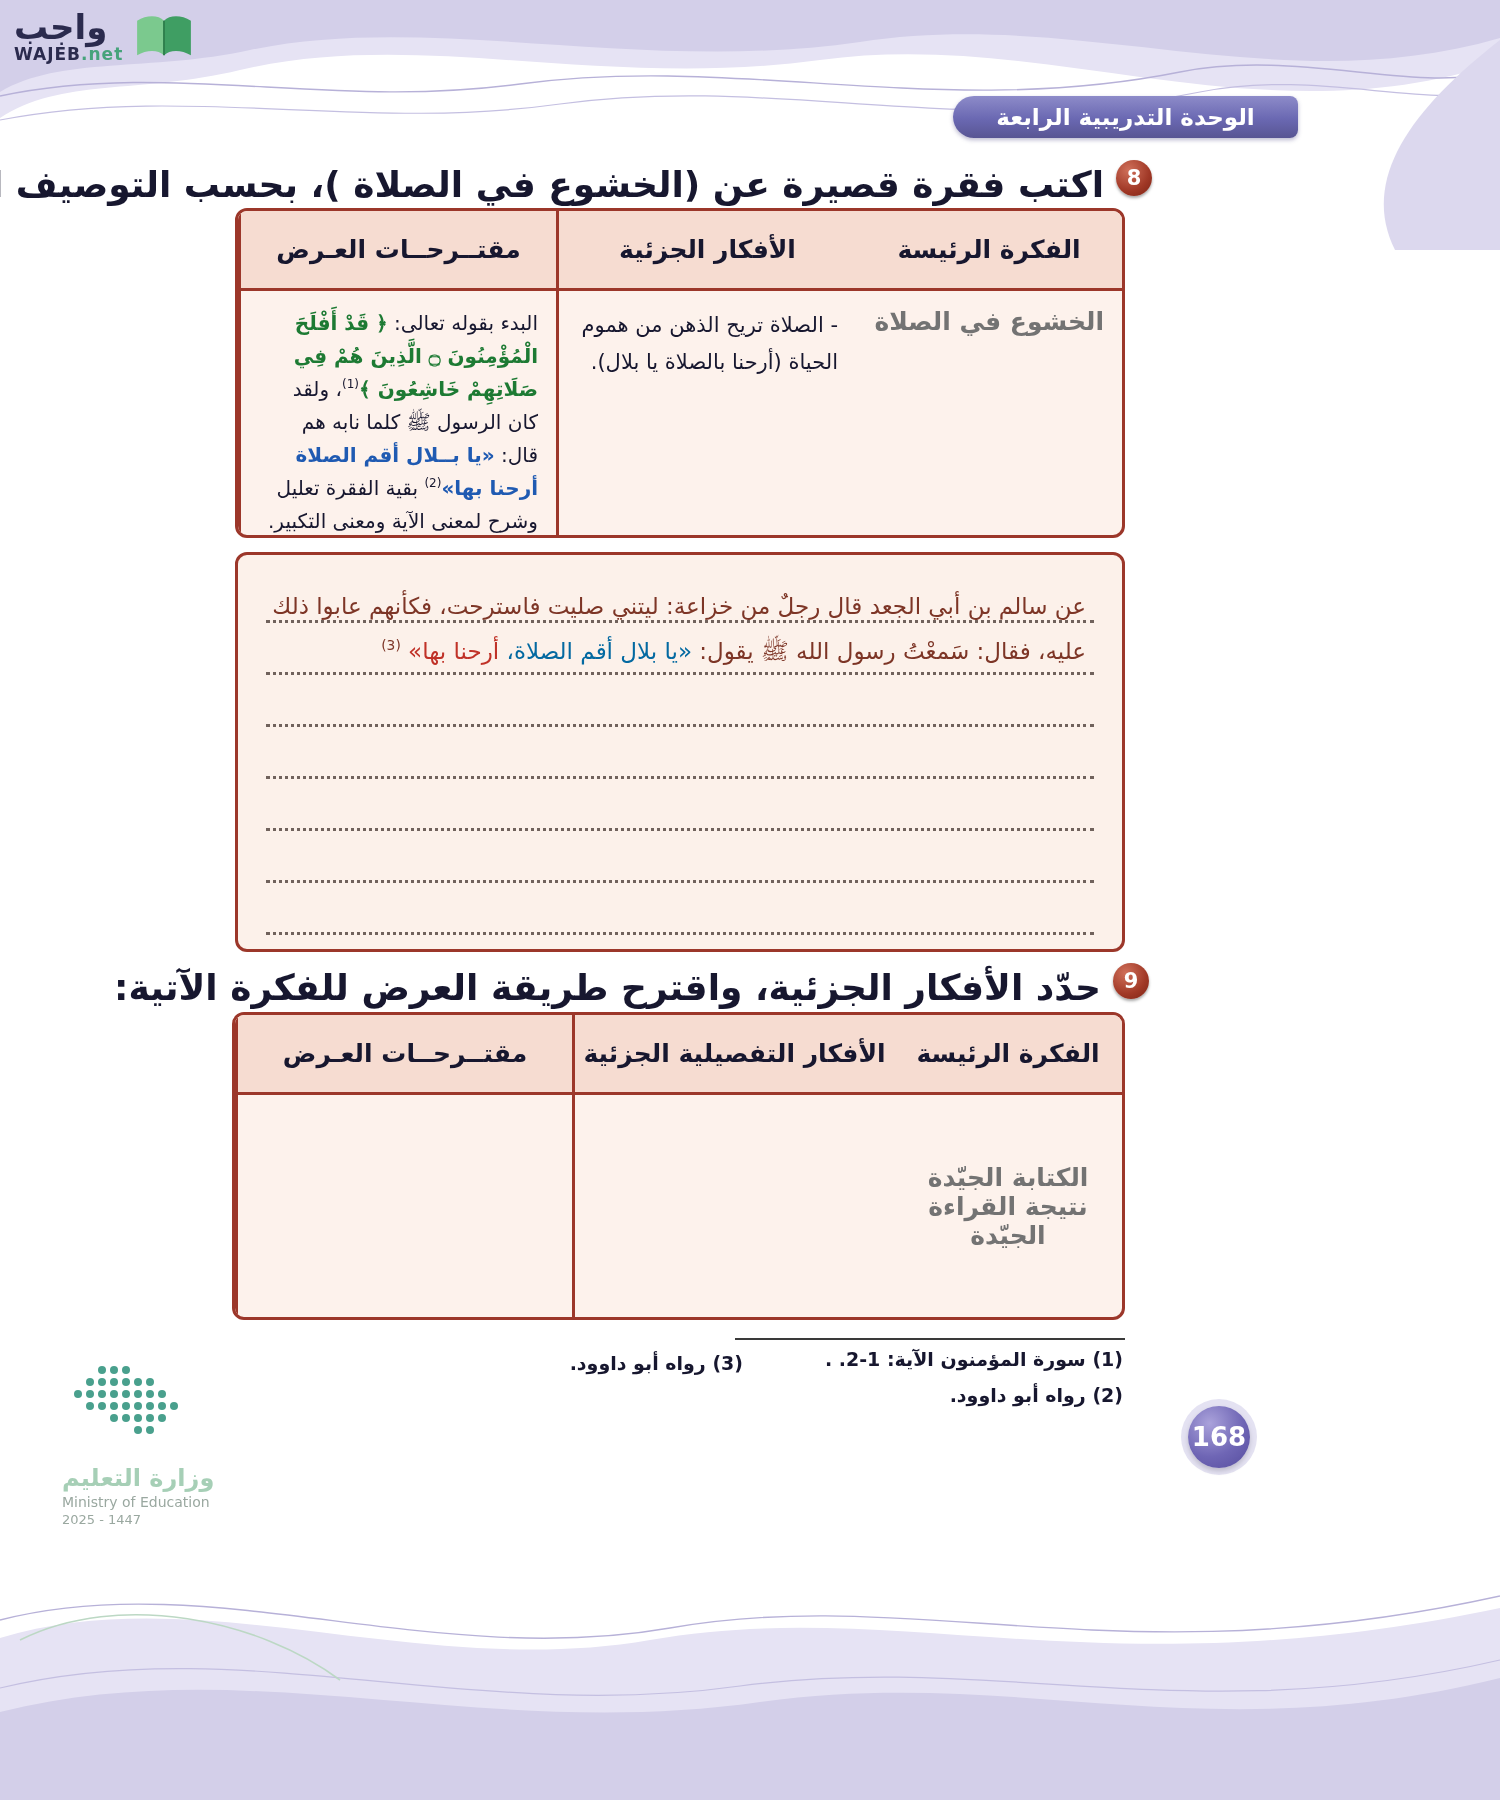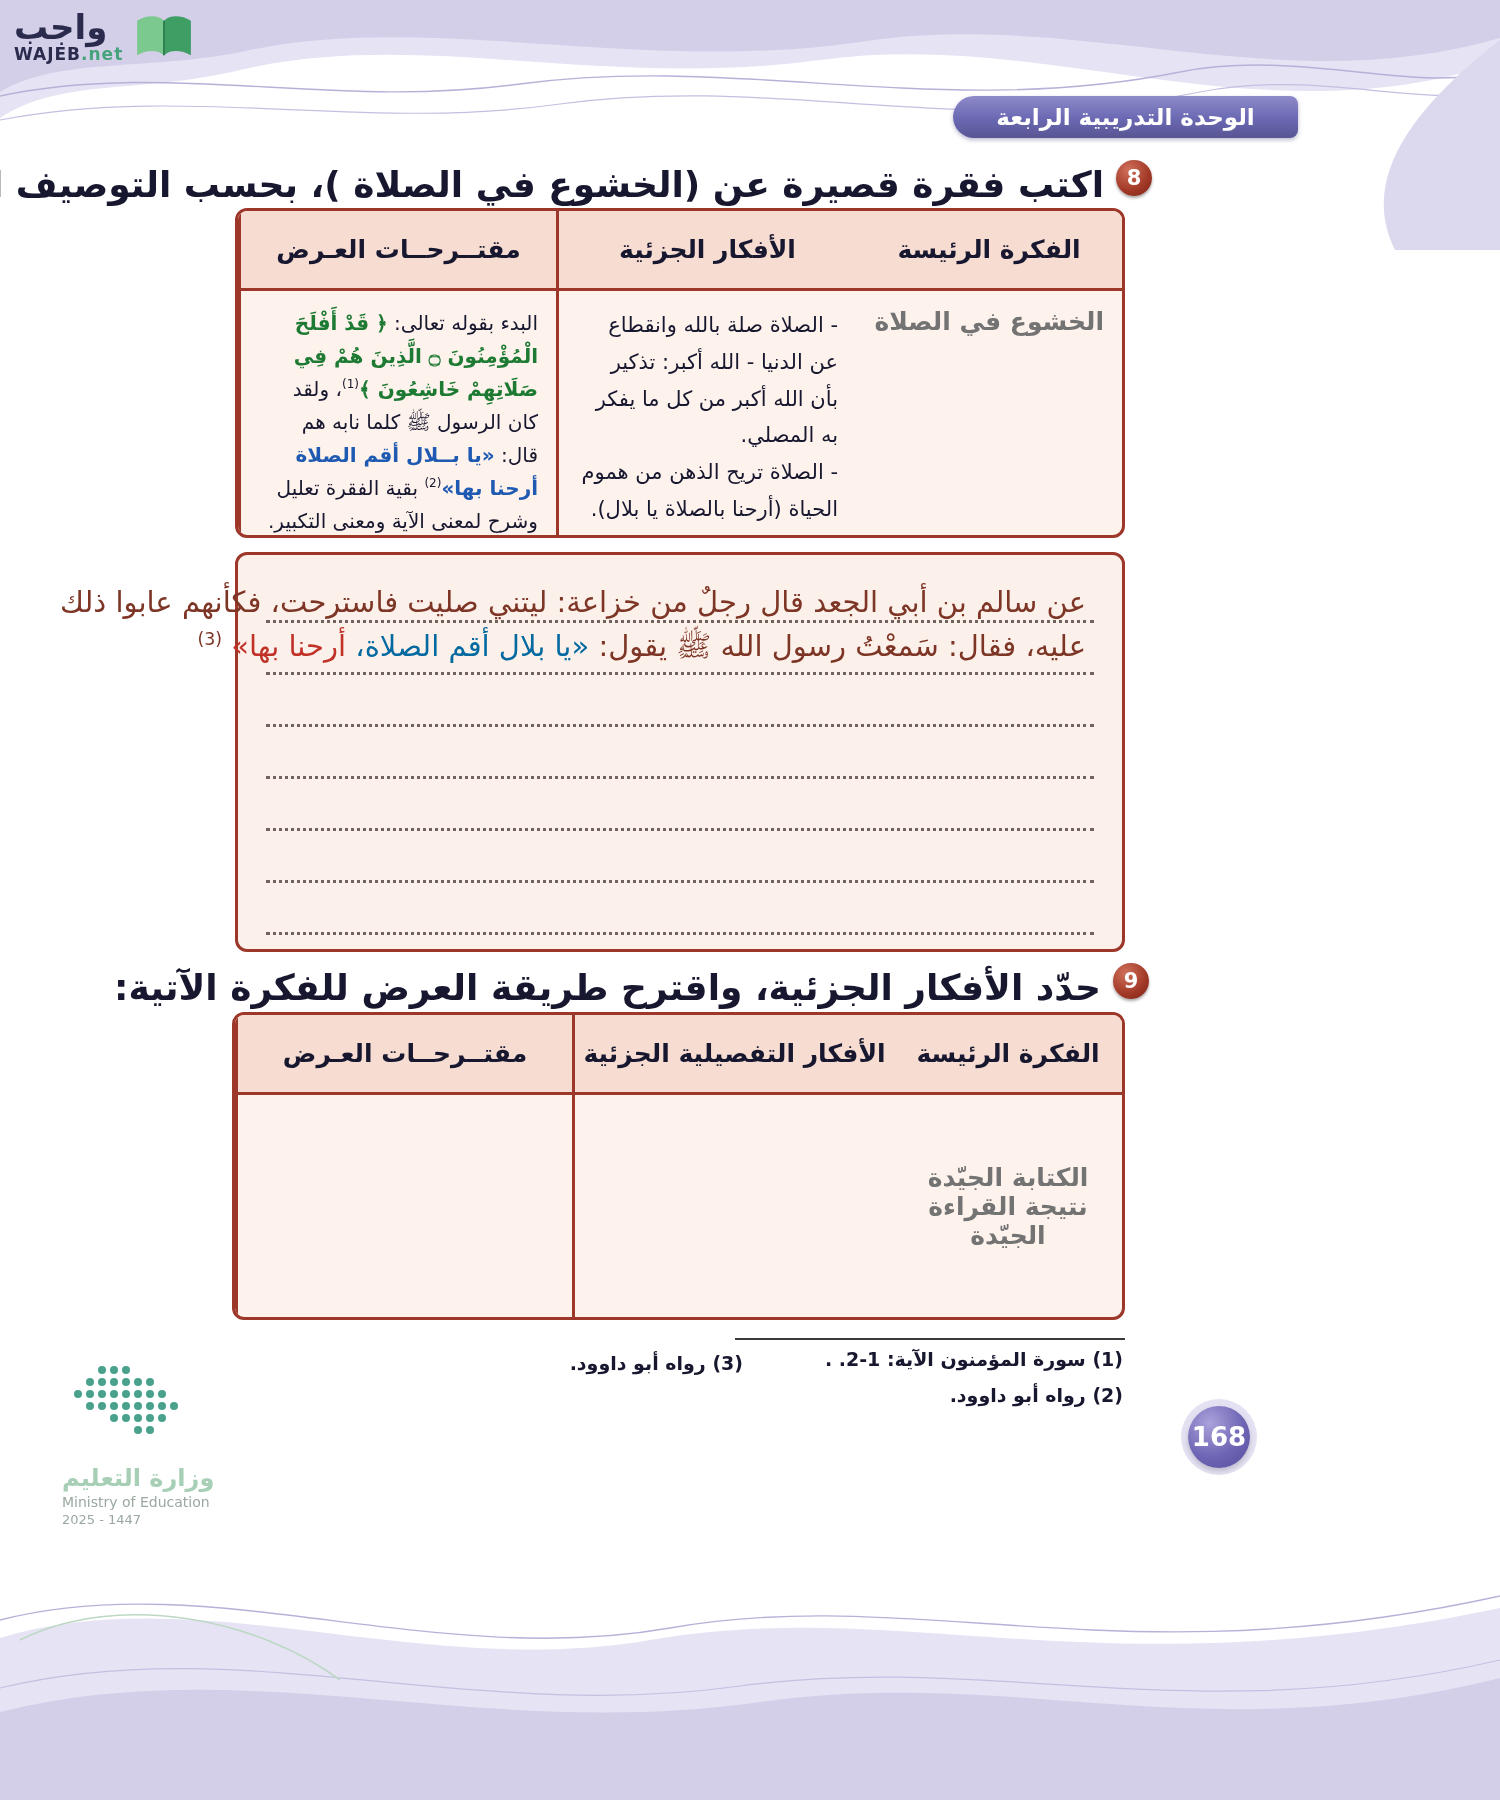--- a/index.html
+++ b/index.html
@@ -80,21 +80,21 @@
     padding:22px 22px 10px; direction:rtl;
     display:flex; flex-direction:column; justify-content:space-between;
   }
   .ans-line { position:relative; height:50px; }
   .ans-line .dots {
     position:absolute; left:6px; right:6px; bottom:4px;
     border-bottom:3px dotted #70625c;
   }
   .hand {
     position:absolute; right:14px; bottom:8px; white-space:nowrap;
-    font-size:29px; color:#7d3526; font-weight:500;
+    font-size:23px; color:#7d3526; font-weight:500;
   }
   .hand .h-blue { color:#0369a1; }
   .hand .h-red { color:#c03228; }
 
   
   .foot-rule { left:735px; top:1338px; width:390px; height:2px; background:#3a3a3a; z-index:3; }
   .footnote { z-index:3; font-size:19px; font-weight:bold; color:#17172f; white-space:nowrap; }
 
   
   .page-circle {
@@ -166,21 +166,20 @@
 
 <div id="table8" class="abs ex-table">
   <div class="t-head">
     <div>الفكرة الرئيسة</div>
     <div class="v-line">الأفكار الجزئية</div>
     <div class="v-line">مقتــرحــات العـرض</div>
   </div>
   <div class="t-body">
     <div class="cell main-idea">الخشوع في الصلاة</div>
     <div class="cell partial v-line">
-      <div>- الصلاة صلة بالله وانقطاع عن الدنيا - الله أكبر: تذكير بأن الله أكبر من كل ما يفكر به المصلي.</div>
       <div>- الصلاة تريح الذهن من هموم الحياة (أرحنا بالصلاة يا بلال).</div>
     </div>
     <div class="cell sugg v-line">
       <span>البدء بقوله تعالى: </span><span class="quran">﴿ قَدْ أَفْلَحَ الْمُؤْمِنُونَ ۝ الَّذِينَ هُمْ فِي صَلَاتِهِمْ خَاشِعُونَ ﴾</span><sup>(1)</sup><span>، ولقد كان الرسول ﷺ كلما نابه هم قال: </span><span class="hadith-blue">«يا بــلال أقم الصلاة أرحنا بها»</span><sup>(2)</sup><span> بقية الفقرة تعليل وشرح لمعنى الآية ومعنى التكبير.</span>
     </div>
   </div>
 </div>
 
 <div class="abs answer-box">
   <div class="ans-line">

